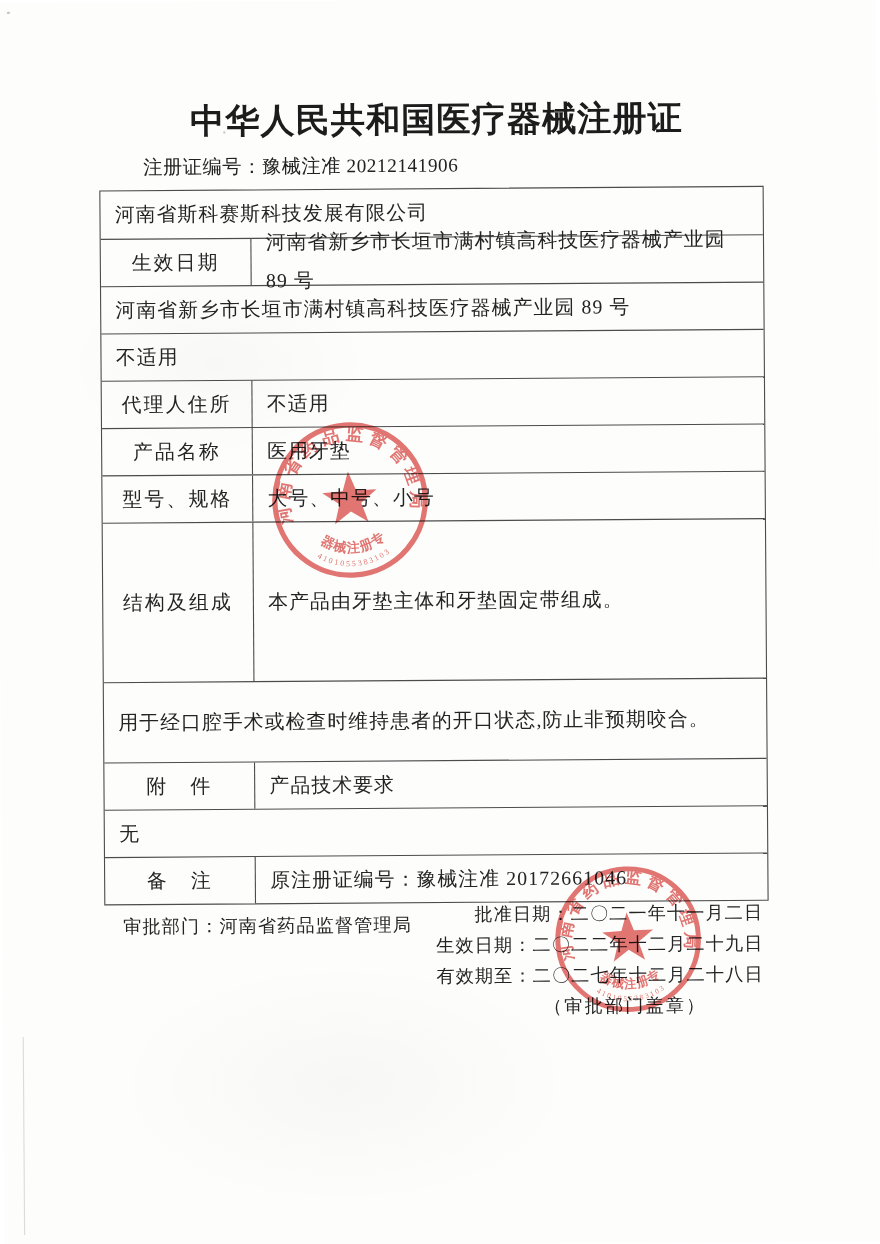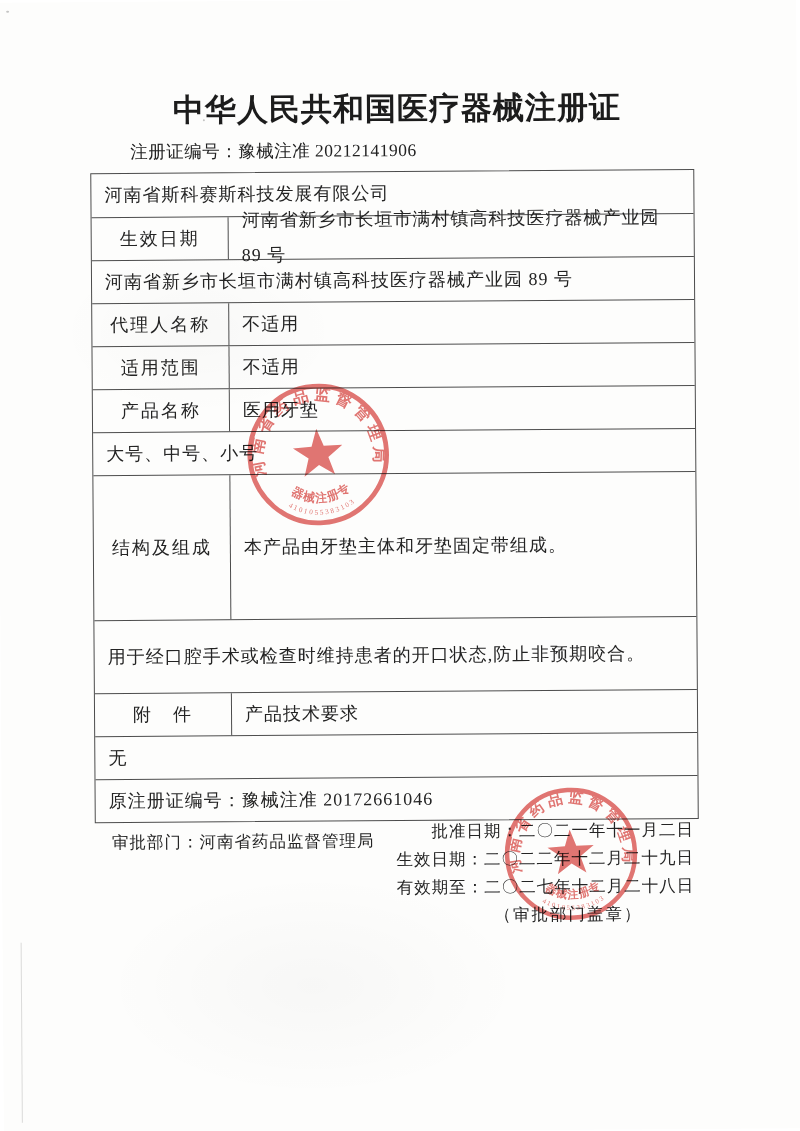--- a/index.html
+++ b/index.html
@@ -100,49 +100,50 @@
         <div class="tvalue">河南省斯科赛斯科技发展有限公司</div>
       </div>
       <div class="trow" style="height: 43px;">
         <div class="tlabel">生效日期</div>
         <div class="tvalue">河南省新乡市长垣市满村镇高科技医疗器械产业园 89 号</div>
       </div>
       <div class="trow" style="height: 43px;">
         <div class="tvalue">河南省新乡市长垣市满村镇高科技医疗器械产业园 89 号</div>
       </div>
       <div class="trow" style="height: 43px;">
-        <div class="tlabel">代理人名称</div>
         <div class="tvalue">不适用</div>
       </div>
       <div class="trow" style="height: 43px;">
-        <div class="tlabel">适用范围</div>
+        <div class="tlabel">代理人住所</div>
         <div class="tvalue">不适用</div>
       </div>
       <div class="trow" style="height: 43px;">
         <div class="tlabel">产品名称</div>
         <div class="tvalue">医用牙垫</div>
       </div>
       <div class="trow" style="height: 43px;">
+        <div class="tlabel">型号、规格</div>
         <div class="tvalue">大号、中号、小号</div>
       </div>
       <div class="trow" style="height: 145px;">
         <div class="tlabel">结构及组成</div>
         <div class="tvalue">本产品由牙垫主体和牙垫固定带组成。</div>
       </div>
       <div class="trow" style="height: 73px;">
         <div class="tvalue">用于经口腔手术或检查时维持患者的开口状态,防止非预期咬合。</div>
       </div>
       <div class="trow" style="height: 43px;">
         <div class="tlabel">附　件</div>
         <div class="tvalue">产品技术要求</div>
       </div>
       <div class="trow" style="height: 43px;">
         <div class="tvalue">无</div>
       </div>
       <div class="trow" style="height: 43px;">
+        <div class="tlabel">备　注</div>
         <div class="tvalue">原注册证编号：豫械注准 20172661046</div>
       </div>
     </div>
 
   <div class="footer-left">审批部门：河南省药品监督管理局</div>
 
   <div class="footer-right">
     <div>批准日期：二〇二一年十一月二日</div>
     <div>生效日期：二〇二二年十二月二十九日</div>
     <div>有效期至：二〇二七年十二月二十八日</div>

